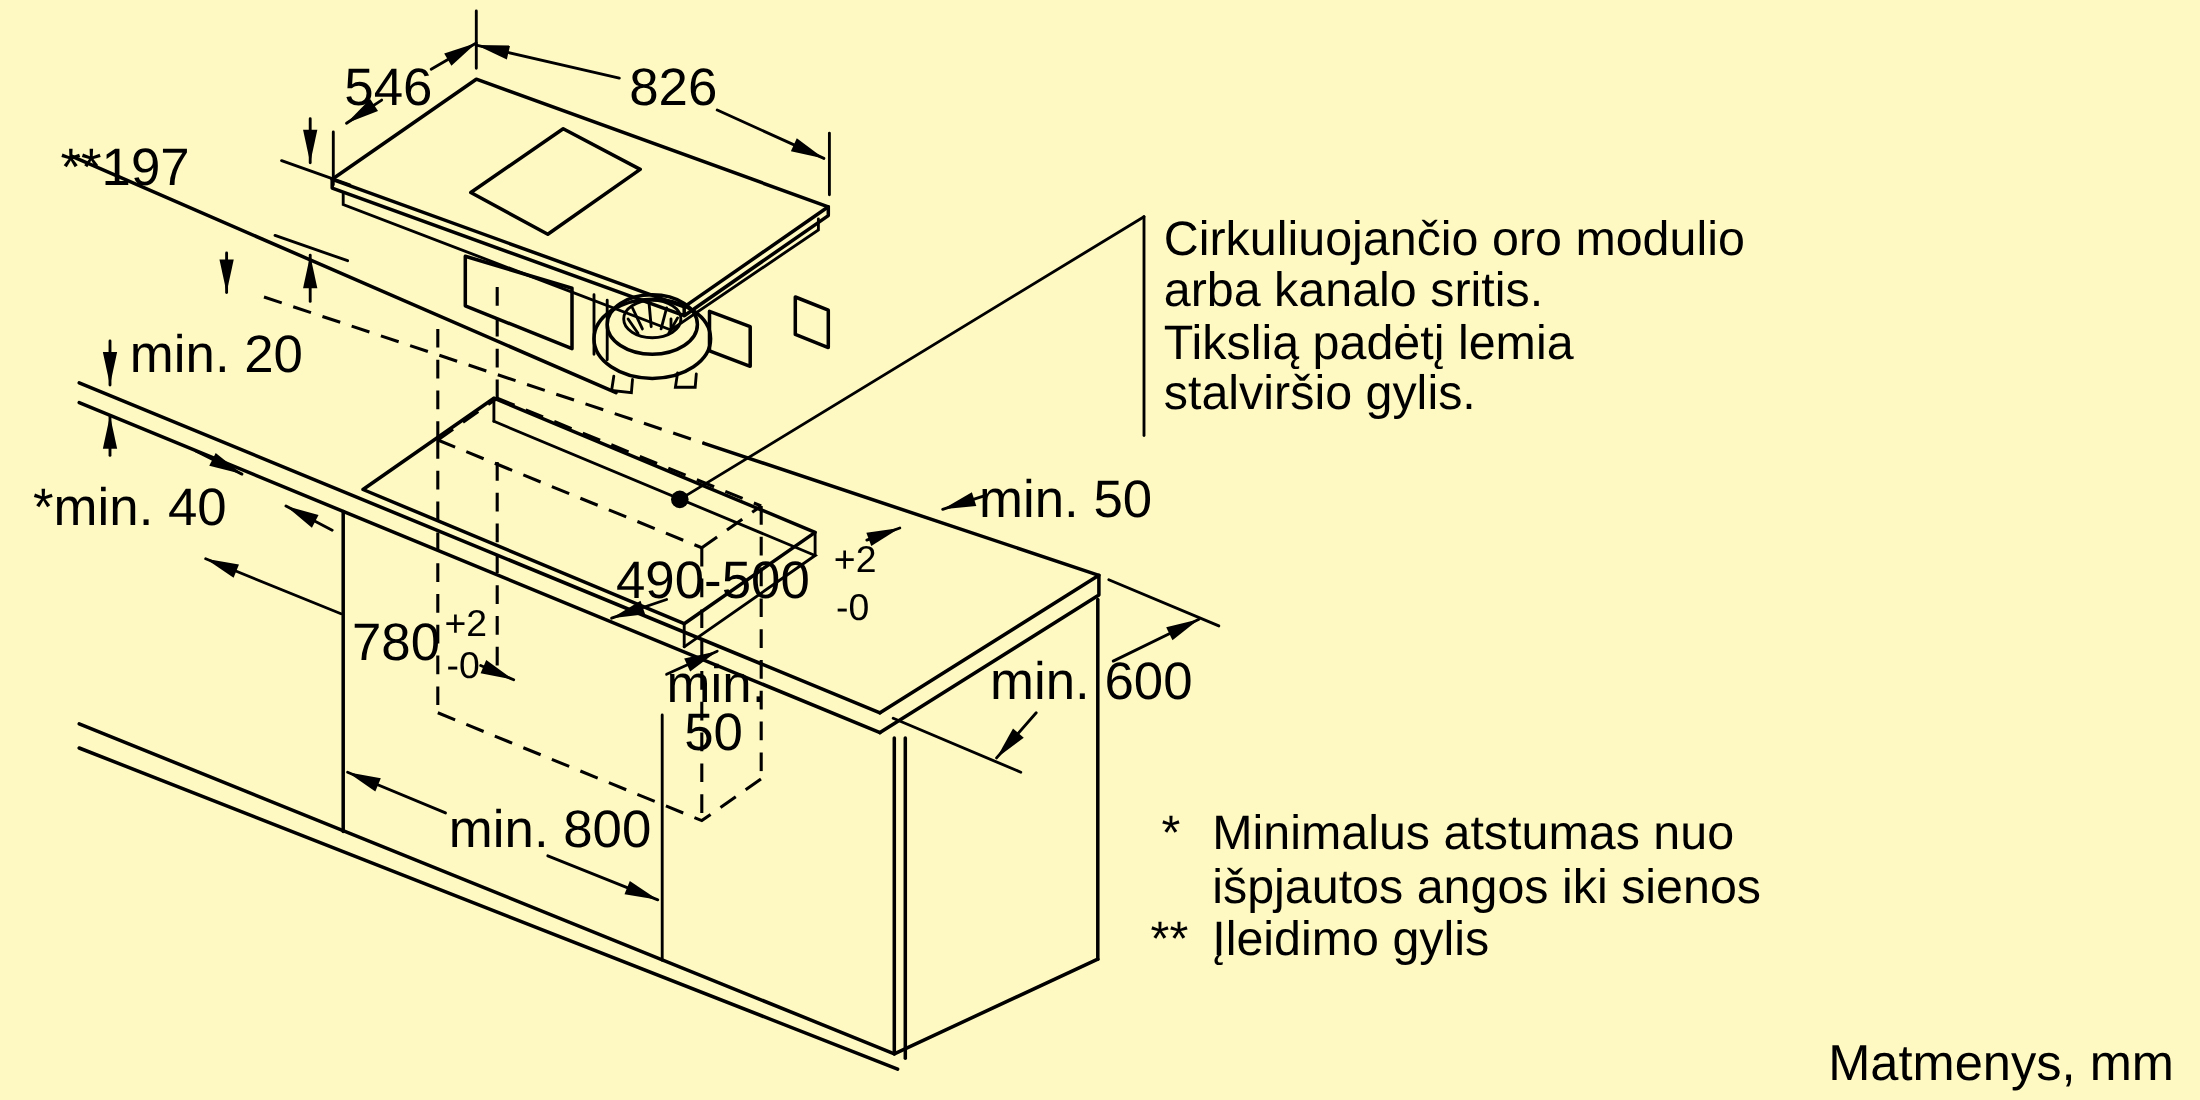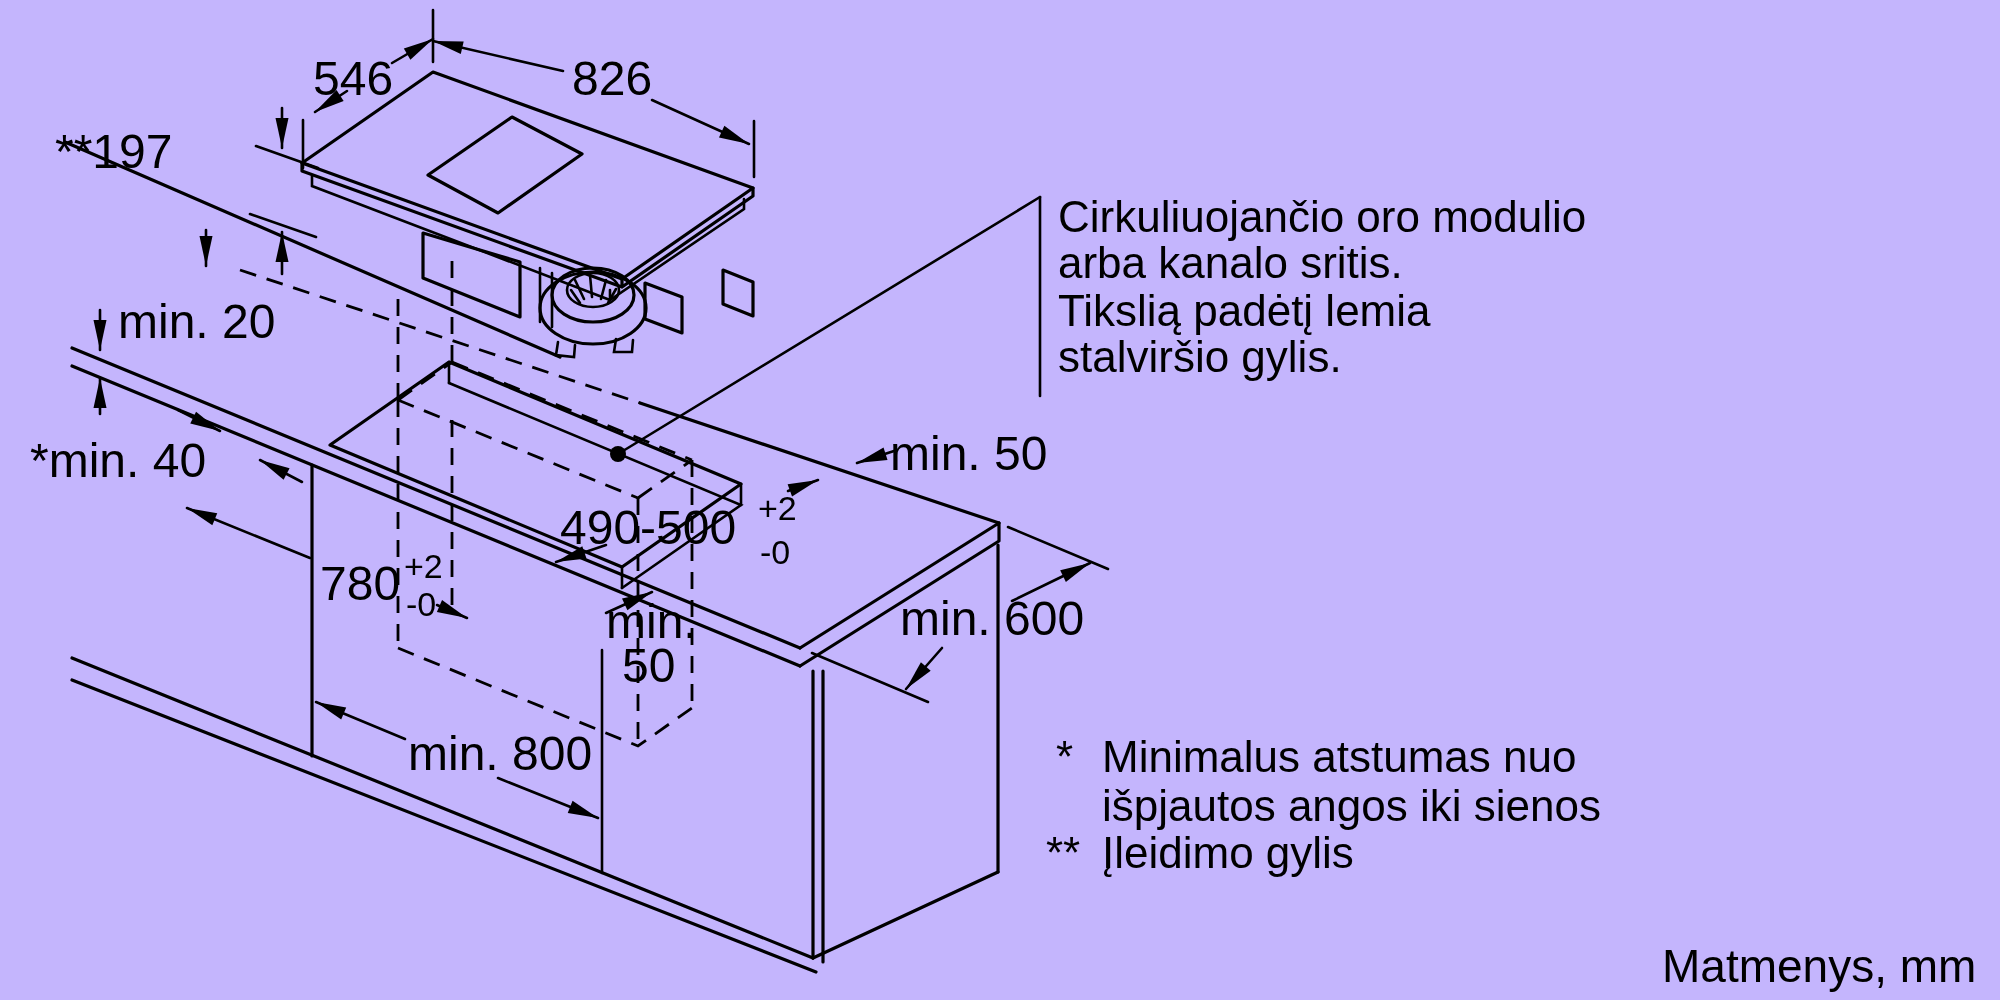--- a/index.html
+++ b/index.html
@@ -1,16 +1,16 @@
 <!DOCTYPE html>
 <html><head>
 <meta charset="utf-8">
 <style>
   html,body{margin:0;padding:0;background:#fff;}
-  .stage{position:relative;width:2000px;height:1000px;background:#c4b5fd;overflow:hidden;
+  .stage{position:relative;width:2000px;height:1000px;background:#fef9c3;overflow:hidden;
          font-family:"Liberation Sans", sans-serif;}
   svg{display:block}
   text{fill:#000;font-family:"Liberation Sans", sans-serif;}
   .dim{font-size:48px;}
   .dimsmall{font-size:34px;}
   .note{font-size:44px;}
   .units{font-size:46px;}
   .ln{stroke:#000;stroke-width:3.2;fill:none;stroke-linecap:round;stroke-linejoin:round;}
   .lnthin{stroke:#000;stroke-width:2.6;fill:none;stroke-linecap:round;}
   .lndash{stroke:#000;stroke-width:2.8;fill:none;stroke-dasharray:17 11;stroke-linecap:butt;}

